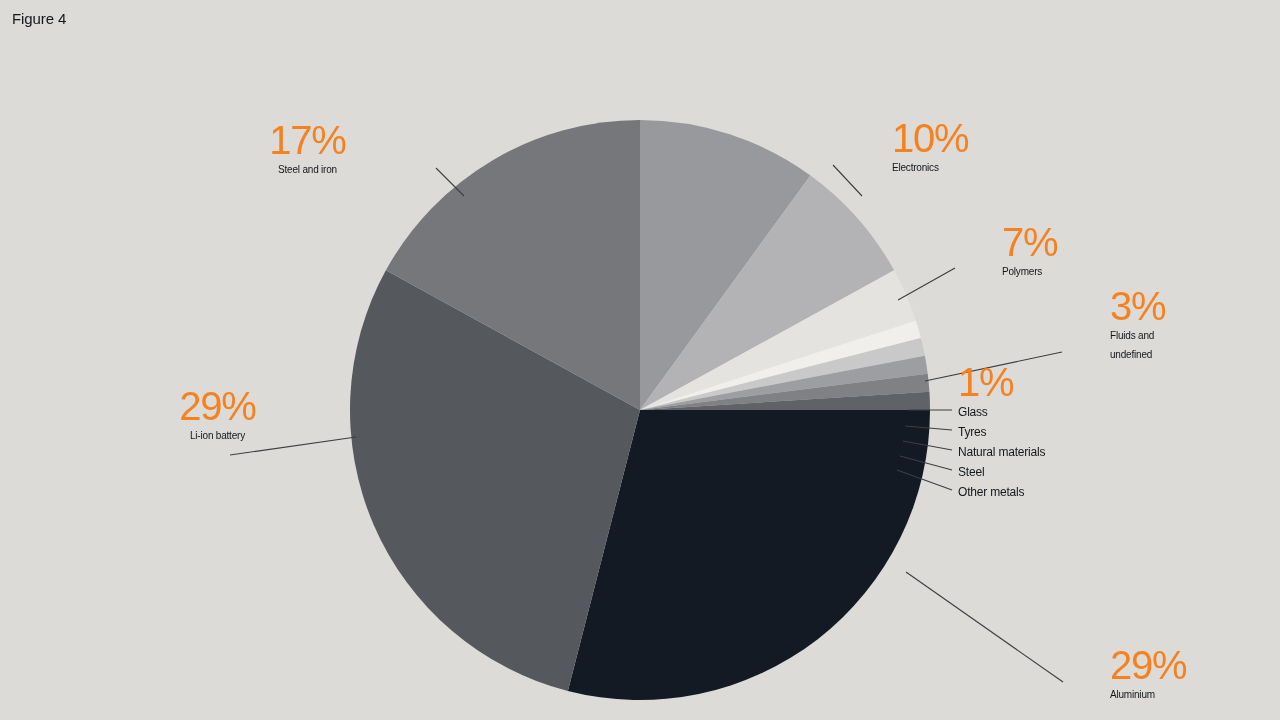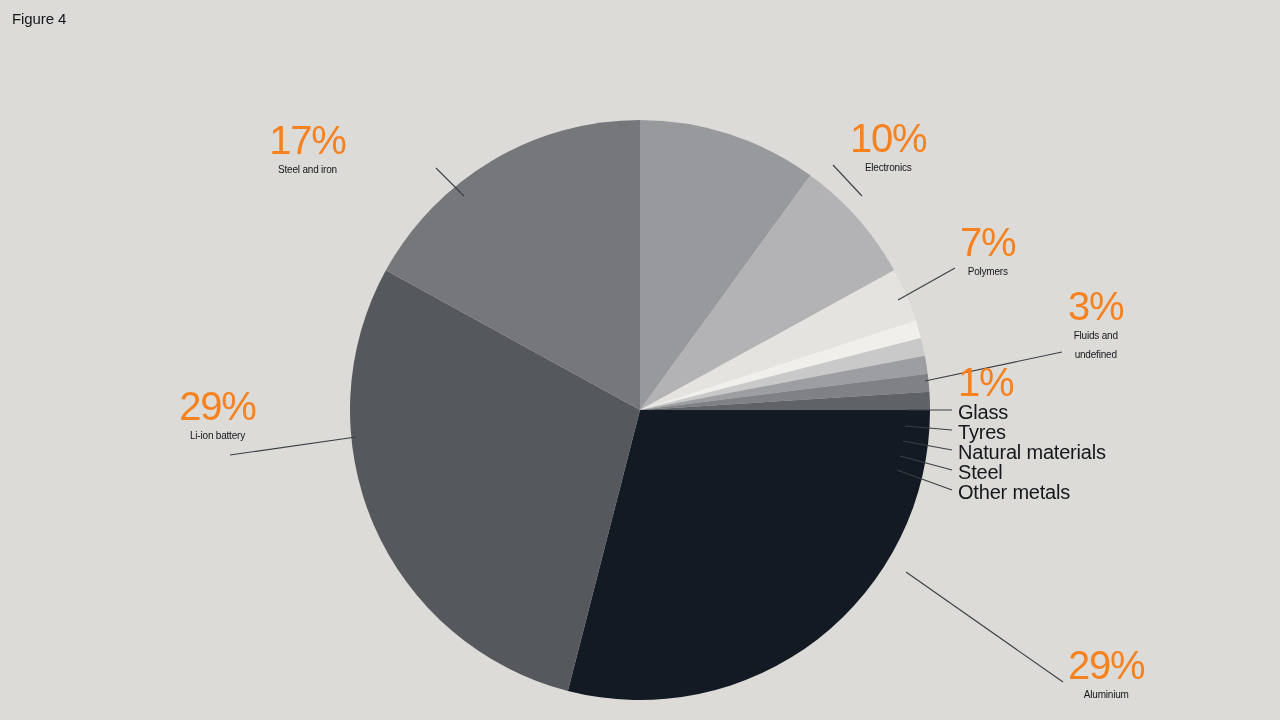--- a/index.html
+++ b/index.html
@@ -61,32 +61,32 @@
     font-weight: 400;
   }
   .callout .cat {
     display: block;
     color: #14171c;
     font-size: 10px;
     line-height: 19px;
     letter-spacing: -0.2px;
   }
   .callout.align-right { text-align: center; }
-  .callout.align-left  { text-align: center; }
+  .callout.align-left  { text-align: left; margin-left: 42px; }
   .callout.align-center{ text-align: center; }
 
   
   .mini-list {
     position: absolute;
     left: 958px;
     top: 402px;
   }
   .mini-list .mini-item {
     height: 20px;
-    font-size: 20px;
+    font-size: 12px;
     line-height: 20px;
     letter-spacing: -0.2px;
     color: #14171c;
     white-space: nowrap;
   }
   .one-pct {
     position: absolute;
     left: 958px;
     top: 362px;
     color: #f5821f;

